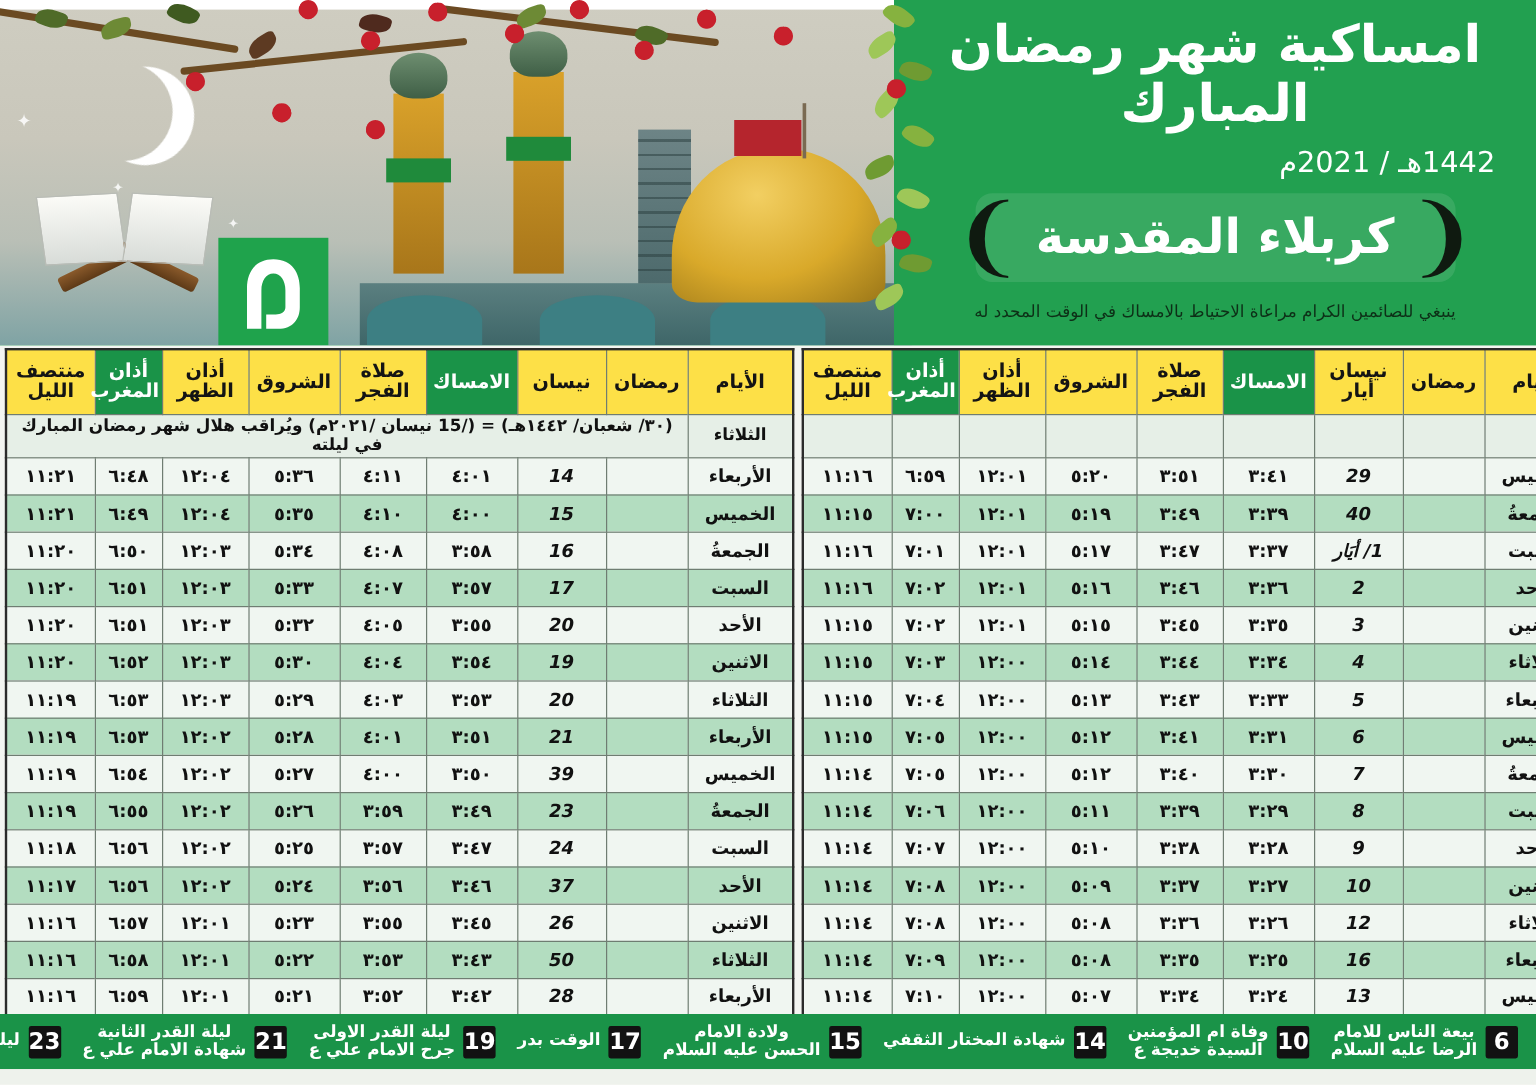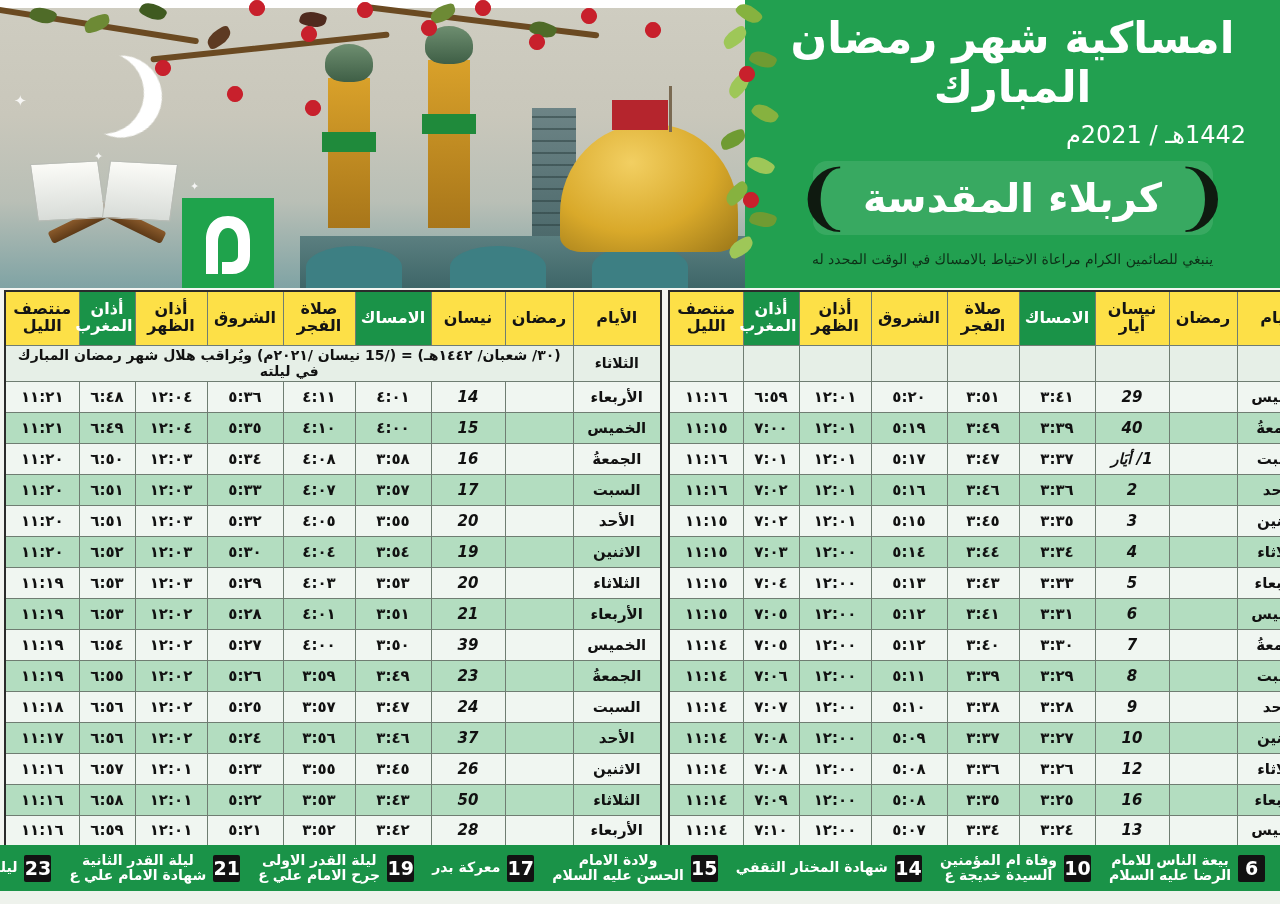--- a/index.html
+++ b/index.html
@@ -808,21 +808,21 @@
         <span class="num">14</span>
         <span class="lbl">شهادة المختار الثقفي</span>
       </div>
       <div class="evt">
         <span class="num">15</span>
         <span class="lbl">ولادة الامام
 الحسن عليه السلام</span>
       </div>
       <div class="evt">
         <span class="num">17</span>
-        <span class="lbl">معركة بدر</span>
+        <span class="lbl">الوقت بدر</span>
       </div>
       <div class="evt">
         <span class="num">19</span>
         <span class="lbl">ليلة القدر الاولى
 جرح الامام علي ع</span>
       </div>
       <div class="evt">
         <span class="num">21</span>
         <span class="lbl">ليلة القدر الثانية
 شهادة الامام علي ع</span>

